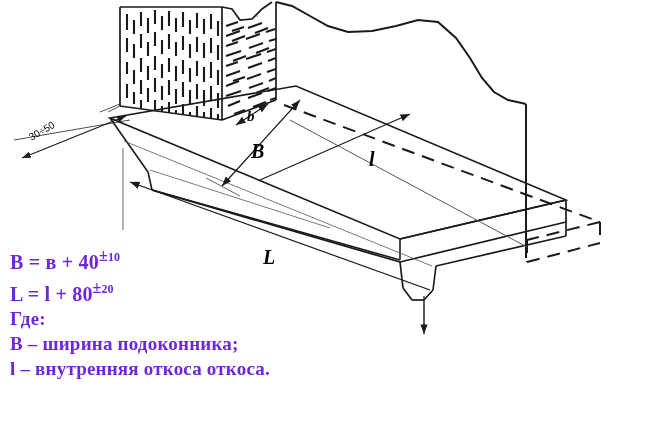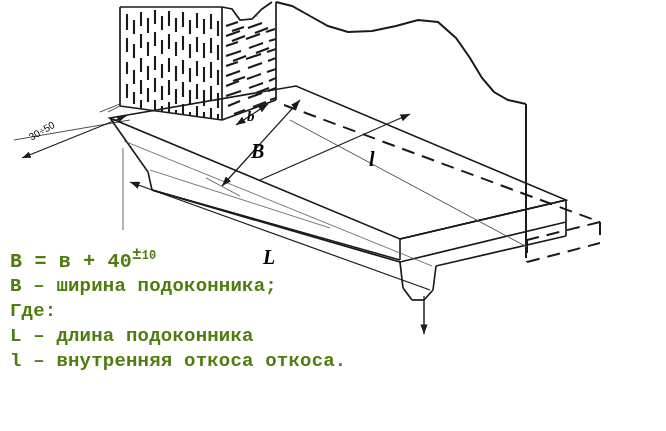--- a/index.html
+++ b/index.html
@@ -27,25 +27,25 @@
     height: 431px;
     display: block;
   }
   .legend-block {
     position: absolute;
     left: 10px;
     top: 243px;
     width: 640px;
   }
   .legend-line {
-    font-family: Liberation Mono, monospace;
+    font-family: Liberation Serif, serif;
     font-weight: bold;
     font-size: 19px;
     line-height: 25px;
-    color: #4d7c0f;
+    color: #6d28d9;
     white-space: nowrap;
     letter-spacing: 0.2px;
   }
   .formula-line {
     font-size: 20px;
     line-height: 25px;
   }
   .formula-line .tol {
     font-size: 12px;
     vertical-align: super;
@@ -327,22 +327,24 @@
   <div class="lbl" id="label-l-small">l</div>
   <div class="lbl" id="label-L-cap">L</div>
   <div id="label-3050">30÷50</div>
 
   <div class="legend-block">
 
     <div class="legend-line formula-line">
       <span>B = в + 40</span><span class="pm">±</span><span class="tol">10</span>
     </div>
 
+    <div class="legend-line formula-line">
+      <span>L = l + 80</span><span class="pm">±</span><span class="tol">20</span>
+    </div>
+
+    <div class="legend-line">Где:</div>
 
     <div class="legend-line">B – ширина подоконника;</div>
-
-    <div class="legend-line">Где:</div>
-    <div class="legend-line">L – длина подоконника</div>
     <div class="legend-line">l – внутренняя откоса откоса.</div>
 
   </div>
 
 </div>
 
 </body></html>

